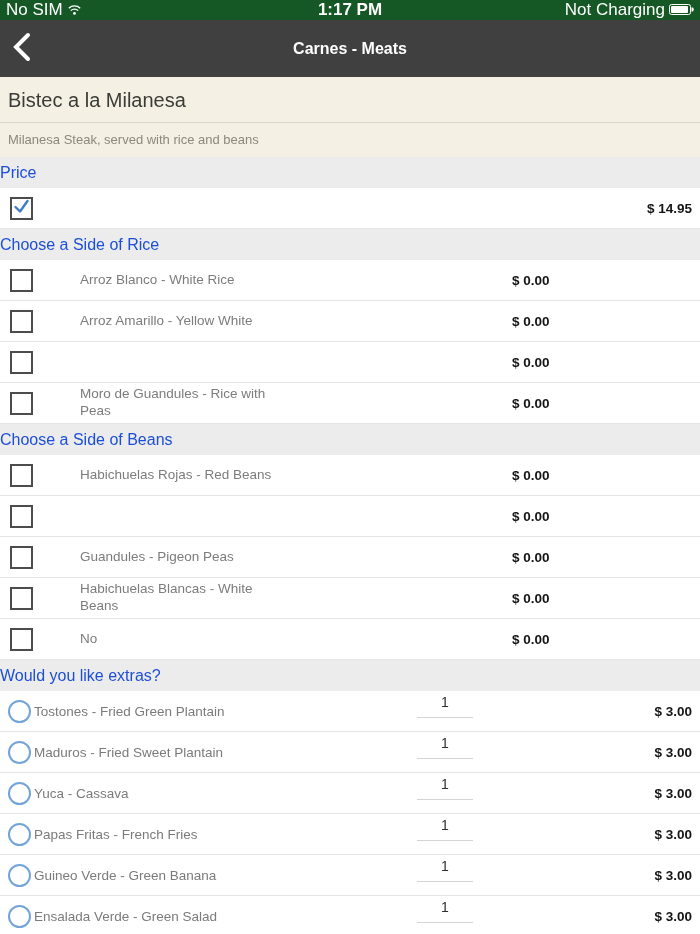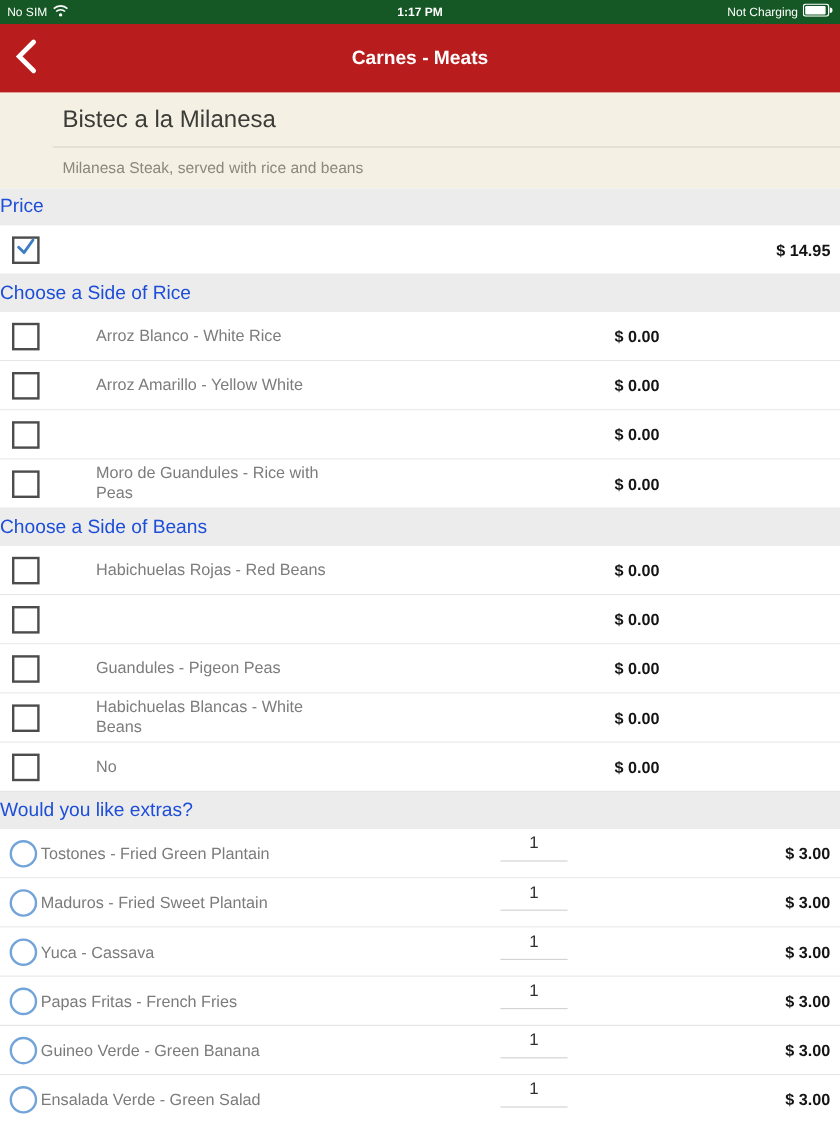--- a/index.html
+++ b/index.html
@@ -10,47 +10,47 @@
     width: 700px; height: 934px;
     overflow: hidden;
     background: #ffffff;
   }
   
   .statusbar {
     height: 20px;
     background: #155826;
     color: #ffffff;
     display: flex; align-items: center;
-    font-size: 10px;
+    font-size: 17px;
     padding: 0 6px;
     position: relative;
   }
   .sb-left { display: flex; align-items: center; gap: 5px; }
   .sb-center {
     position: absolute; left: 0; right: 0;
     text-align: center; font-weight: bold;
     pointer-events: none;
   }
   .sb-right { margin-left: auto; display: flex; align-items: center; gap: 4px; }
   
   .navbar {
     height: 57px;
-    background: #b91c1c;
+    background: #404040;
     position: relative;
     display: flex; align-items: center; justify-content: center;
   }
   .nav-title { color: #ffffff; font-size: 16px; font-weight: bold; }
   .back-btn {
     position: absolute; left: 8px; top: 14px;
     width: 28px; height: 30px;
     display: flex; align-items: center; justify-content: center;
     cursor: pointer;
   }
   
-  .item-header { background: #f5f0e4; height: 80px; padding-left: 44px; }
+  .item-header { background: #f5f0e4; height: 80px; }
   .item-title {
     font-size: 20px; color: #3b3b37;
     padding: 12px 8px 10px 8px;
   }
   .item-divider { border-top: 1px solid #ddd7ca; }
   .item-desc {
     font-size: 13px; color: #8b887e;
     padding: 9px 8px;
   }
   

